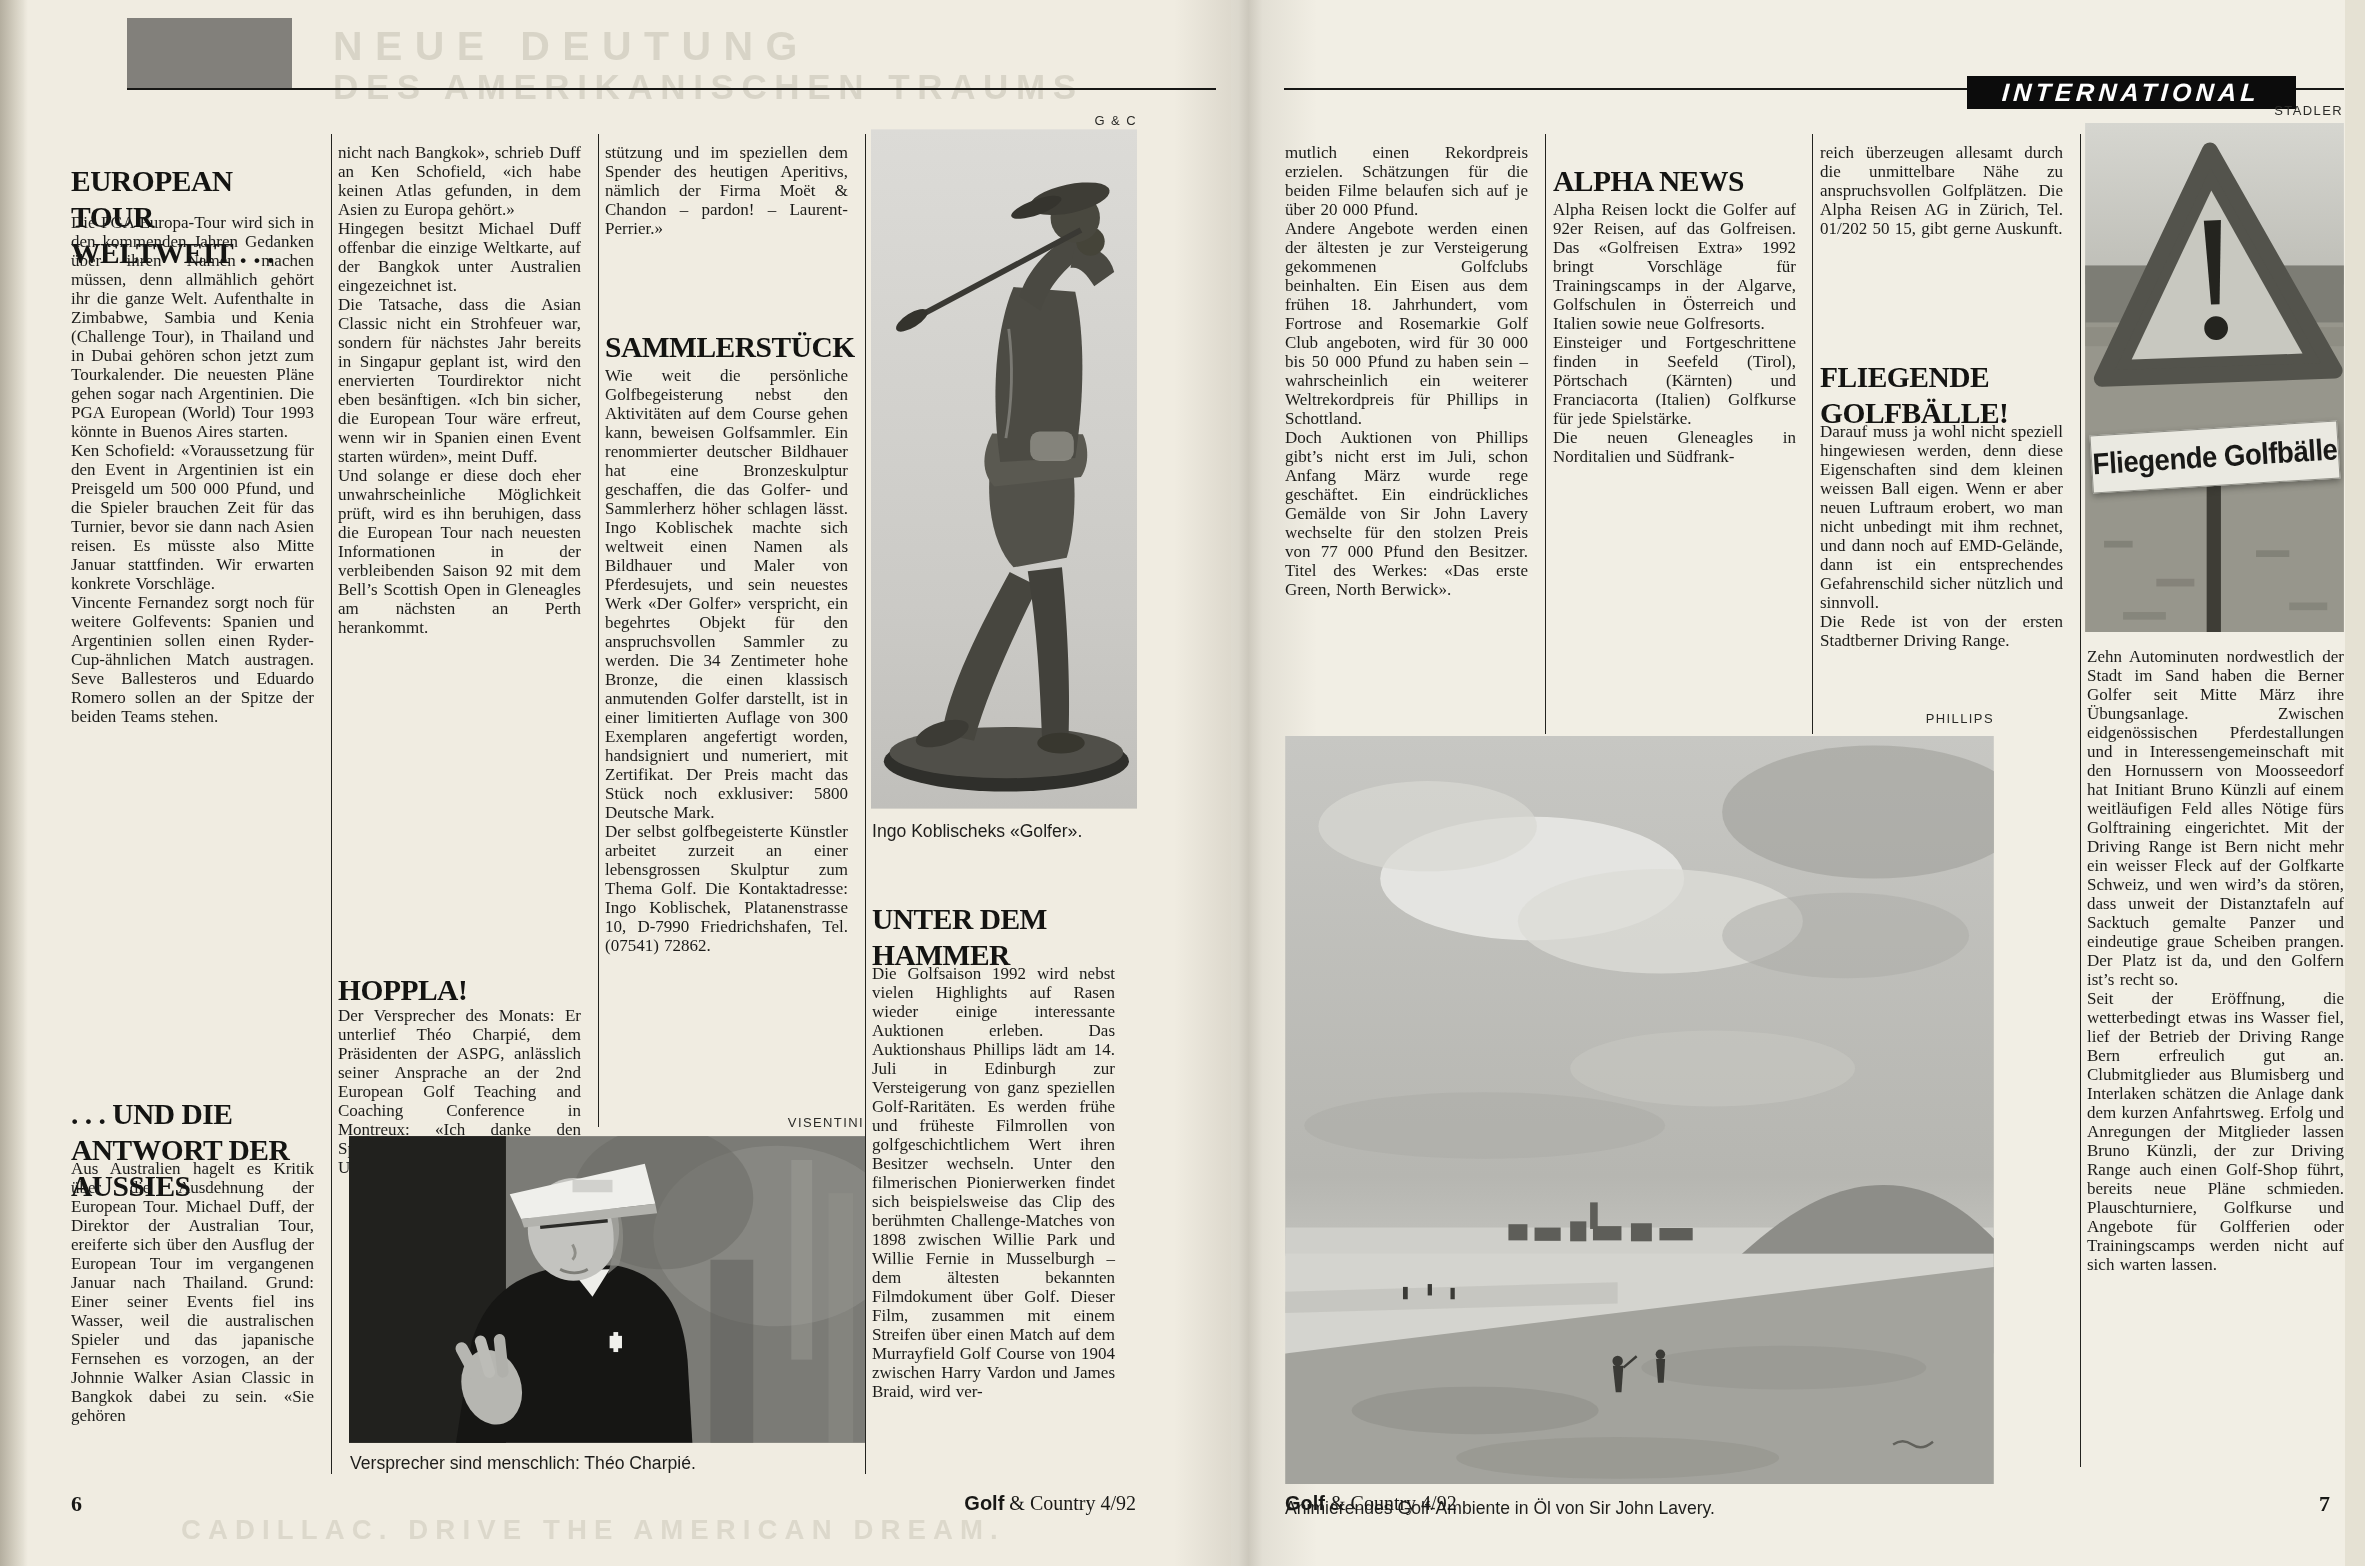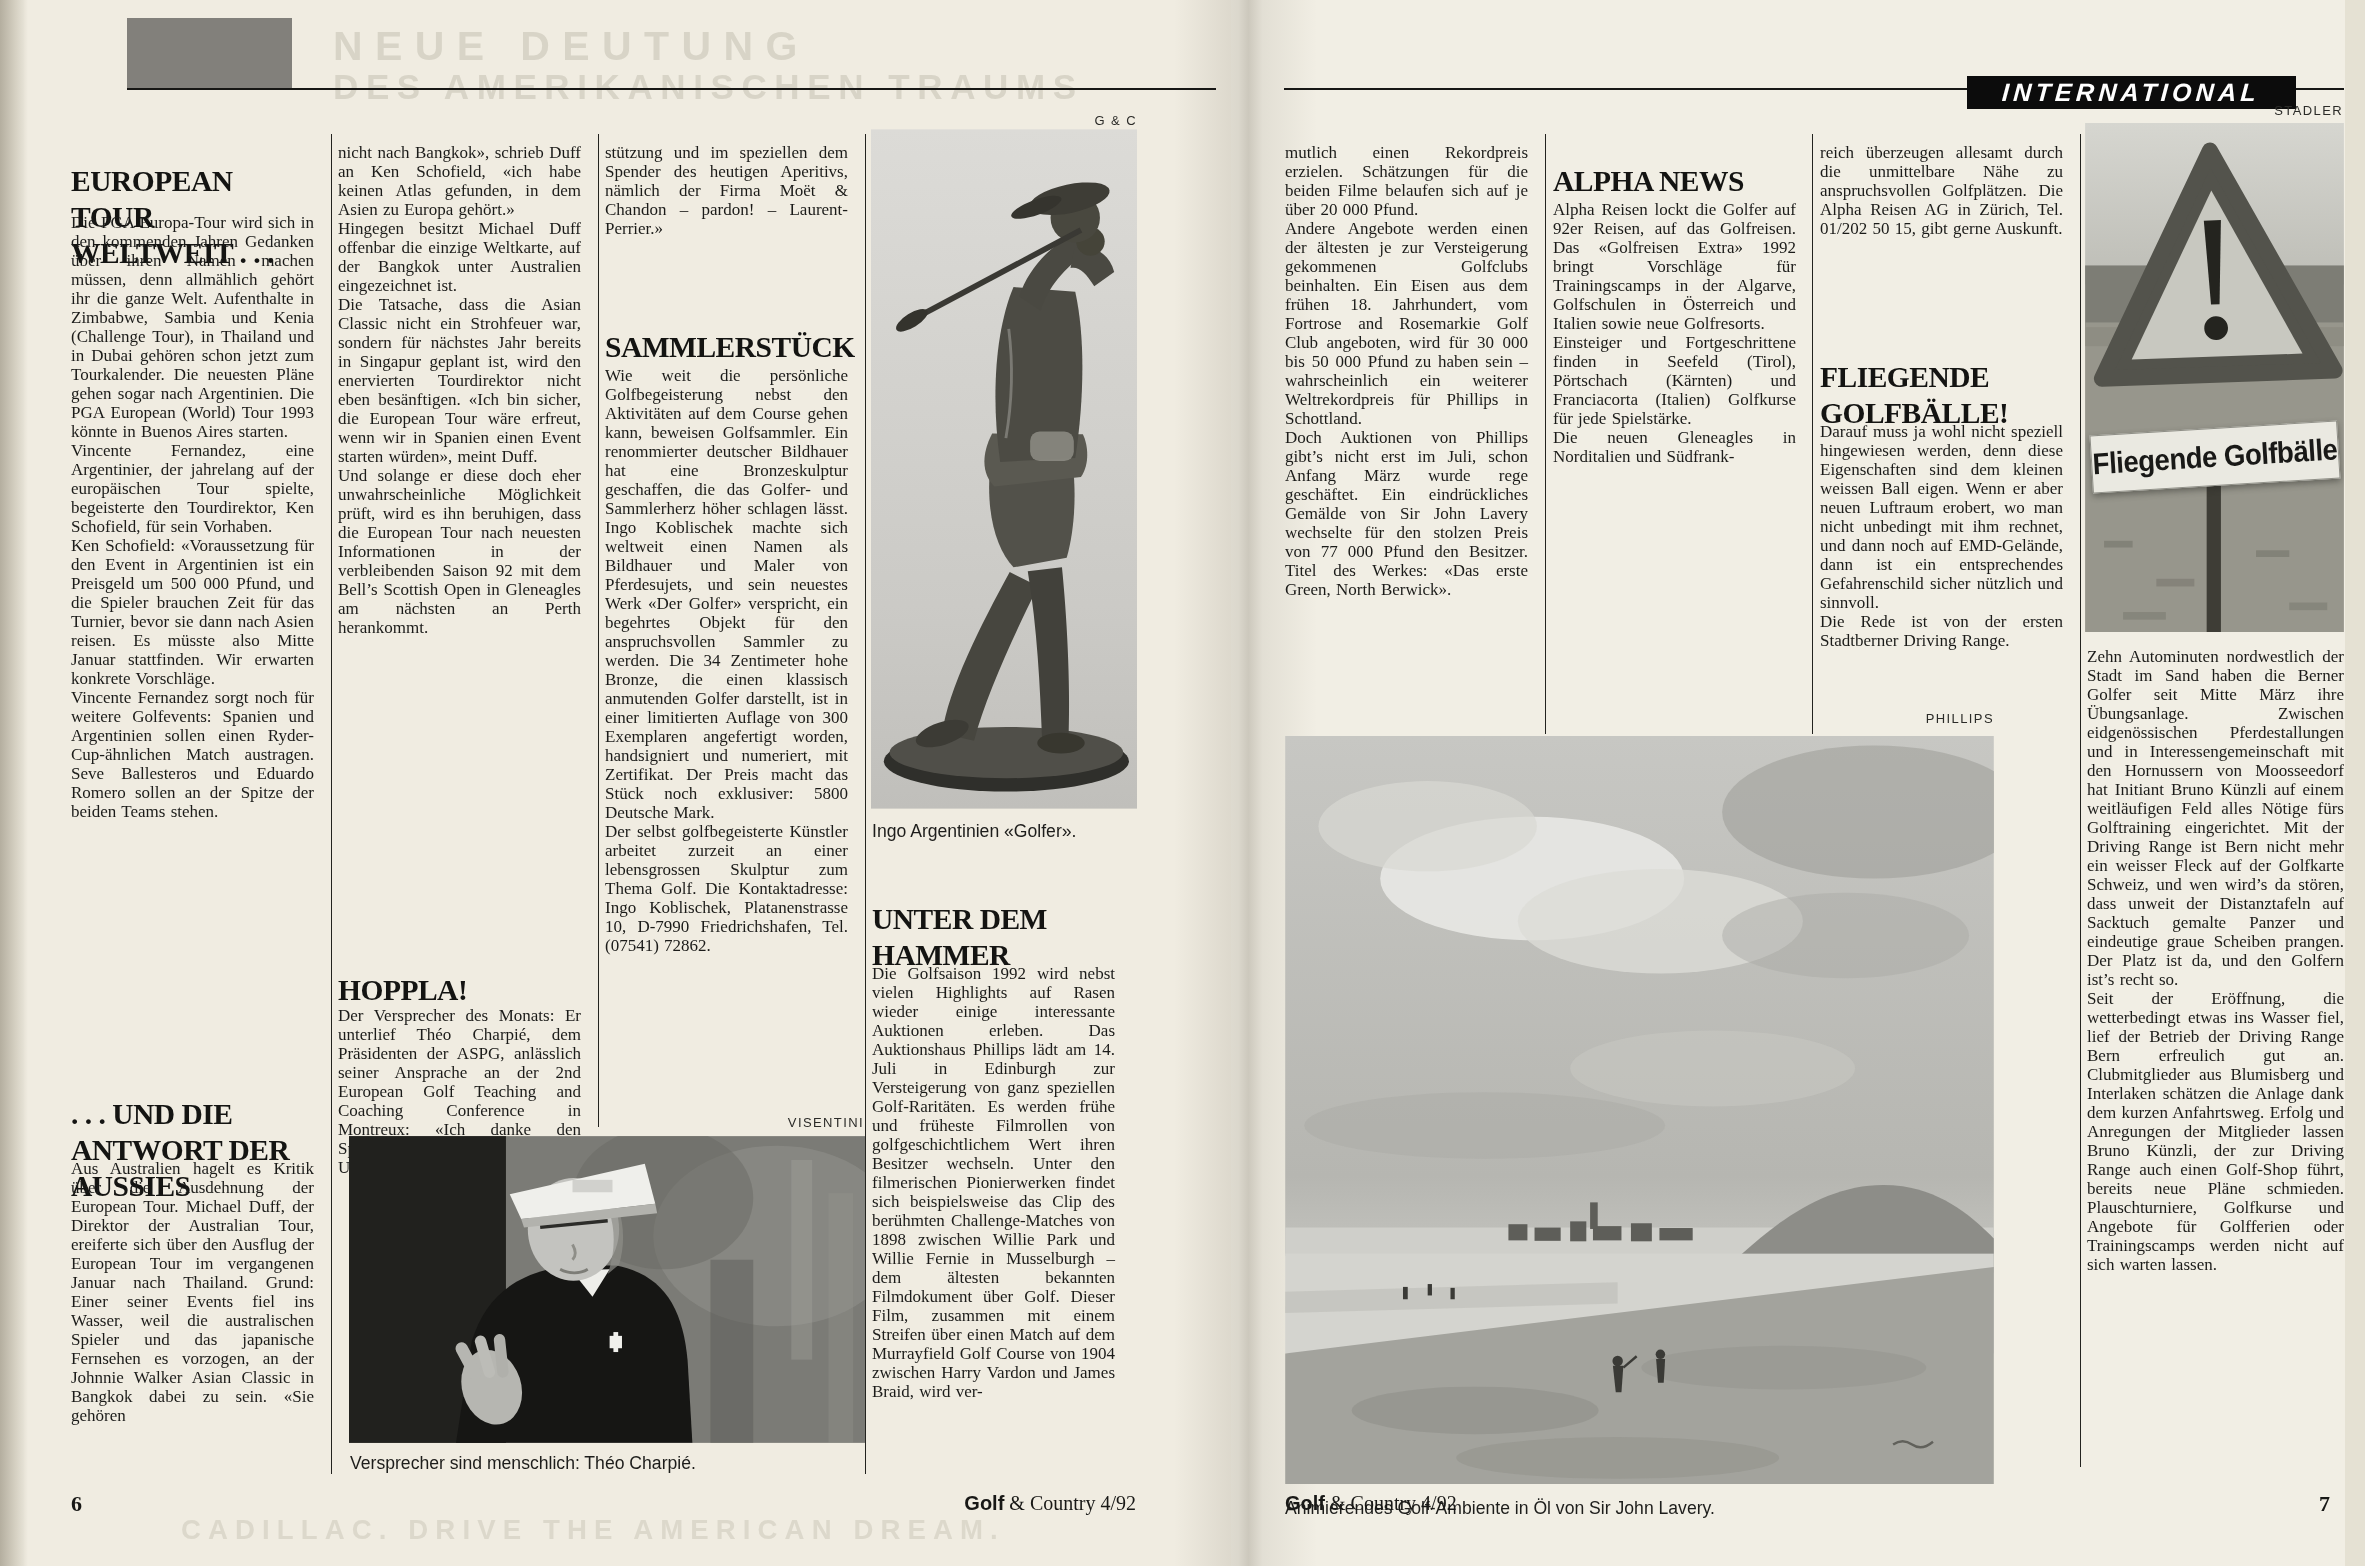--- a/index.html
+++ b/index.html
@@ -65,21 +65,20 @@
   <div class="vrule" style="left:598px;top:134px;height:993px;"></div>
   <div class="vrule" style="left:865px;top:134px;height:1340px;"></div>
 
   <div class="vrule" style="left:1545px;top:134px;height:600px;"></div>
   <div class="vrule" style="left:1812px;top:134px;height:600px;"></div>
   <div class="vrule" style="left:2080px;top:134px;height:1333px;"></div>
 
   <h2 class="head" style="left:71px;top:139px;width:243px;">EUROPEAN TOUR WELTWEIT . . .</h2>
   <div class="colbody" style="left:71px;top:213px;width:243px;">
     <p>Die PGA Europa-Tour wird sich in den kommenden Jahren Gedanken über ihren Namen machen müssen, denn allmählich gehört ihr die ganze Welt. Aufenthalte in Zimbabwe, Sambia und Kenia (Challenge Tour), in Thailand und in Dubai gehören schon jetzt zum Tourkalender. Die neuesten Pläne gehen sogar nach Argentinien. Die PGA European (World) Tour 1993 könnte in Buenos Aires starten.</p>
-    <p>Vincente Fernandez, eine Argentinier, der jahrelang auf der europäischen Tour spielte, begeisterte den Tourdirektor, Ken Schofield, für sein Vorhaben.</p>
     <p>Ken Schofield: «Voraussetzung für den Event in Argentinien ist ein Preisgeld um 500 000 Pfund, und die Spieler brauchen Zeit für das Turnier, bevor sie dann nach Asien reisen. Es müsste also Mitte Januar stattfinden. Wir erwarten konkrete Vorschläge.</p>
     <p>Vincente Fernandez sorgt noch für weitere Golfevents: Spanien und Argentinien sollen einen Ryder-Cup-ähnlichen Match austragen. Seve Ballesteros und Eduardo Romero sollen an der Spitze der beiden Teams stehen.</p>
   </div>
   <h2 class="head" style="left:71px;top:1072px;width:243px;">. . . UND DIE ANTWORT DER AUSSIES</h2>
   <div class="colbody" style="left:71px;top:1159px;width:243px;">
     <p>Aus Australien hagelt es Kritik über die Ausdehnung der European Tour. Michael Duff, der Direktor der Australian Tour, ereiferte sich über den Ausflug der European Tour im vergangenen Januar nach Thailand. Grund: Einer seiner Events fiel ins Wasser, weil die australischen Spieler und das japanische Fernsehen es vorzogen, an der Johnnie Walker Asian Classic in Bangkok dabei zu sein. «Sie gehören</p>
   </div>
 
   <div class="colbody" style="left:338px;top:143px;width:243px;">
     <p>nicht nach Bangkok», schrieb Duff an Ken Schofield, «ich habe keinen Atlas gefunden, in dem Asien zu Europa gehört.»</p>
@@ -126,21 +125,21 @@
       <path d="M428,250 C468,240 502,262 512,300 L470,330 C452,302 438,288 420,292 Z" fill="#4a4942"></path>
       <circle cx="462" cy="236" r="30" fill="#454439"></circle>
       <circle cx="430" cy="186" r="52" fill="#49483f"></circle>
       <ellipse cx="418" cy="146" rx="86" ry="30" fill="#3e3d36" transform="rotate(-12 418 146)"></ellipse>
       <ellipse cx="348" cy="164" rx="56" ry="16" fill="#35342e" transform="rotate(-20 348 164)"></ellipse>
       <line x1="442" y1="212" x2="96" y2="396" stroke="#3a3934" stroke-width="12"></line>
       <ellipse cx="86" cy="402" rx="38" ry="15" fill="#34332d" transform="rotate(-32 86 402)"></ellipse>
       <path d="M290,420 C300,500 296,580 284,650" stroke="#d2d1cb" stroke-width="6" fill="none" opacity=".35"></path>
     </svg>
   </div>
-  <div class="caption" style="left:872px;top:821px;width:264px;">Ingo Argentinien «Golfer».</div>
+  <div class="caption" style="left:872px;top:821px;width:264px;">Ingo Koblischeks «Golfer».</div>
 
   <h2 class="head" style="left:872px;top:877px;width:243px;">UNTER DEM HAMMER</h2>
   <div class="colbody" style="left:872px;top:964px;width:243px;">
     <p>Die Golfsaison 1992 wird nebst vielen Highlights auf Rasen wieder einige interessante Auktionen erleben. Das Auktionshaus Phillips lädt am 14. Juli in Edinburgh zur Versteigerung von ganz speziellen Golf-Raritäten. Es werden frühe und früheste Filmrollen von golfgeschichtlichem Wert ihren Besitzer wechseln. Unter den filmerischen Pionierwerken findet sich beispielsweise das Clip des berühmten Challenge-Matches von 1898 zwischen Willie Park und Willie Fernie in Musselburgh – dem ältesten bekannten Filmdokument über Golf. Dieser Film, zusammen mit einem Streifen über einen Match auf dem Murrayfield Golf Course von 1904 zwischen Harry Vardon und James Braid, wird ver-</p>
   </div>
 
   <div class="credit" style="left:665px;top:1115px;width:199px;">VISENTINI</div>
   <div class="photo" style="left:349px;top:1136px;width:516px;height:307px;">
     <svg width="516" height="307" viewBox="0 0 1085 645">
       <rect width="1085" height="645" fill="#7b7b76"></rect>

